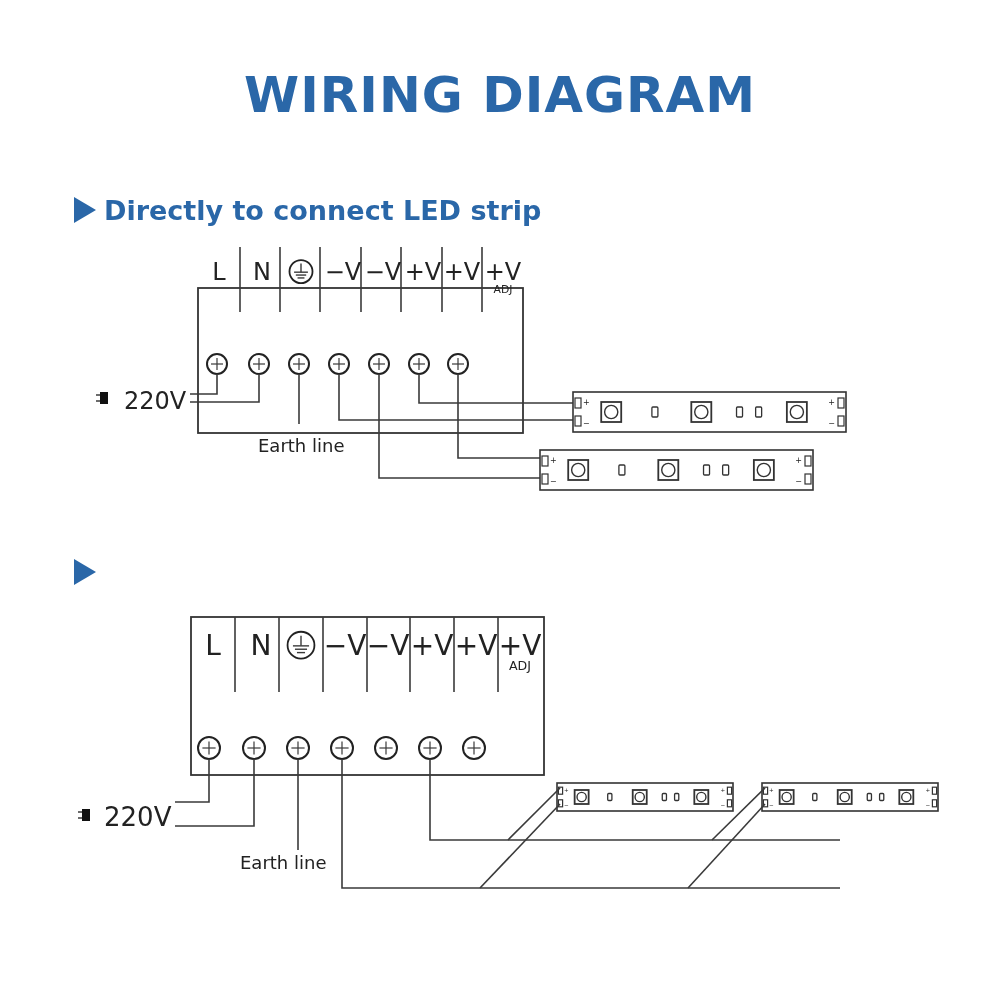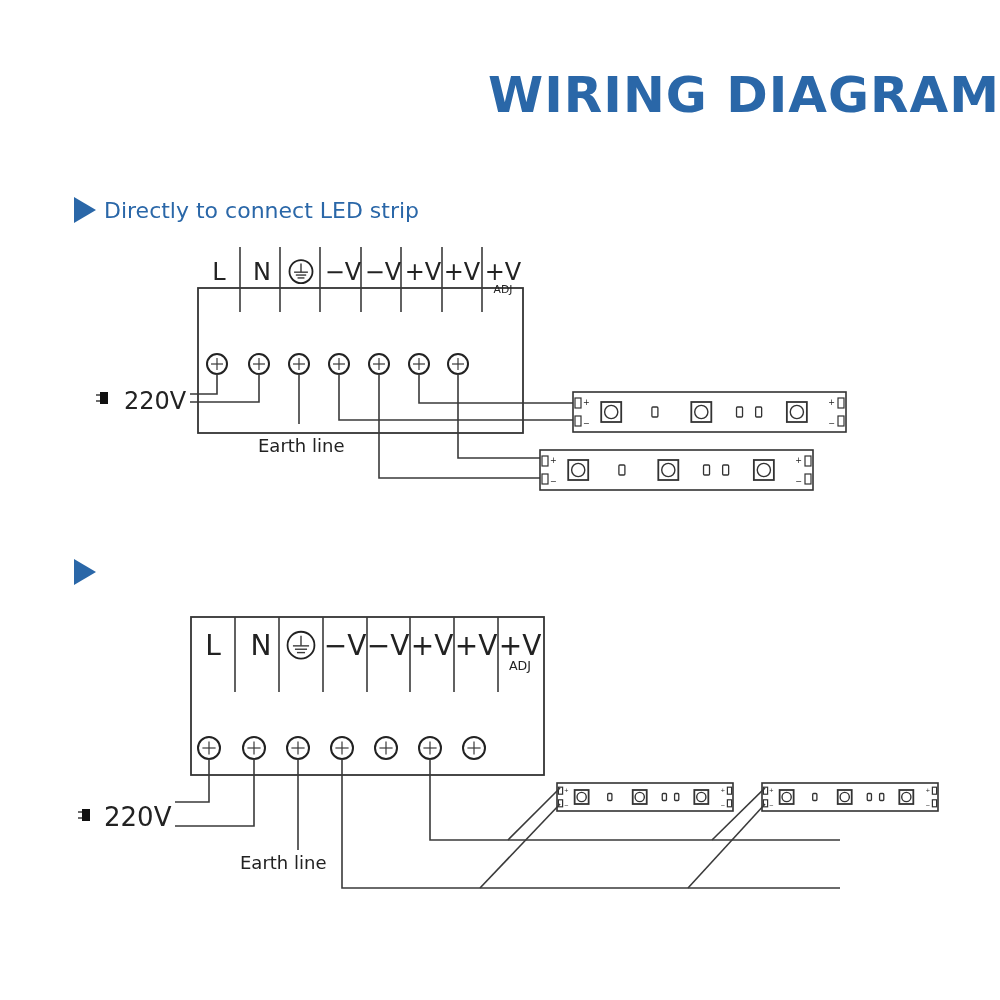--- a/index.html
+++ b/index.html
@@ -1,22 +1,22 @@
 <!DOCTYPE html>
 <html><head>
   <meta charset="utf-8">
   <style>
     html, body { margin: 0; padding: 0; background: #ffffff; }
     body { width: 1000px; height: 1000px; position: relative; overflow: hidden;
            font-family: "DejaVu Sans", sans-serif; }
-    .title { position: absolute; left: 0; top: 66px; width: 1000px; text-align: right;
+    .title { position: absolute; left: 0; top: 66px; width: 1000px; text-align: center;
              font-family: "DejaVu Sans", sans-serif; font-weight: bold; font-size: 50px;
              color: #2a67a8; letter-spacing: 1px; }
     .section-heading { position: absolute; left: 74px; height: 30px; display: flex; align-items: center;
-             font-family: "DejaVu Sans", sans-serif; font-weight: normal; font-size: 22px; color: #2a67a8; }
+             font-family: "DejaVu Sans", sans-serif; font-weight: bold; font-size: 27px; color: #2a67a8; }
     .section-heading .tri { width: 0; height: 0; border-top: 13px solid transparent;
              border-bottom: 13px solid transparent; border-left: 22px solid #2a67a8; margin-right: 8px; }
     svg#diagram { position: absolute; left: 0; top: 0; }
     svg text { font-family: "DejaVu Sans", sans-serif; }
   </style>
 </head>
 <body>
 
 <div class="title">WIRING DIAGRAM</div>
 

